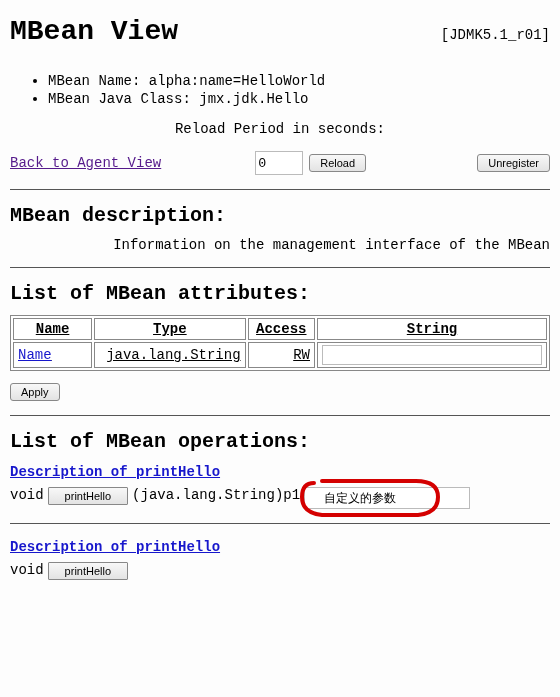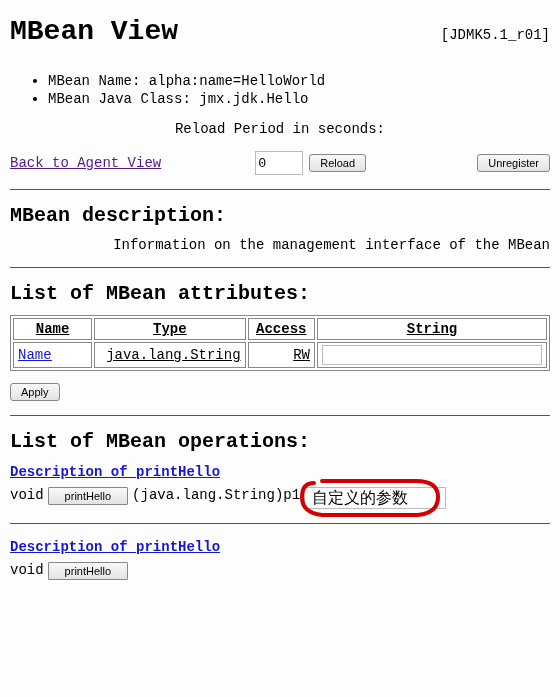--- a/index.html
+++ b/index.html
@@ -108,22 +108,22 @@
     table.attr td.center { text-align: right; }
     a.link { color: #1717cc; text-decoration: underline; }
     .apply-row { margin-top: 12px; }
     .op-line { font-size: 14px; margin: 6px 0; display: flex; align-items: flex-start; gap: 4px; flex-wrap: wrap; }
     a.op-link { color: #1717cc; text-decoration: underline; font-size: 14px; font-weight: bold; text-align: center; }
     .param-input {
       width: 126px;
       height: 18px;
       border: 1px solid #bbb;
       font-family: Arial, sans-serif;
-      font-size: 16px;
-      padding: 1px 7px;
+      font-size: 12px;
+      padding: 1px 19px;
     }
     .annot-wrap { position: relative; display: inline-block; }
     .annot { position: absolute; pointer-events: none; }
   </style>
 </head>
 <body>
 
 <div class="top-row">
   <h1>MBean View</h1>
   <span class="version">[JDMK5.1_r01]</span>

